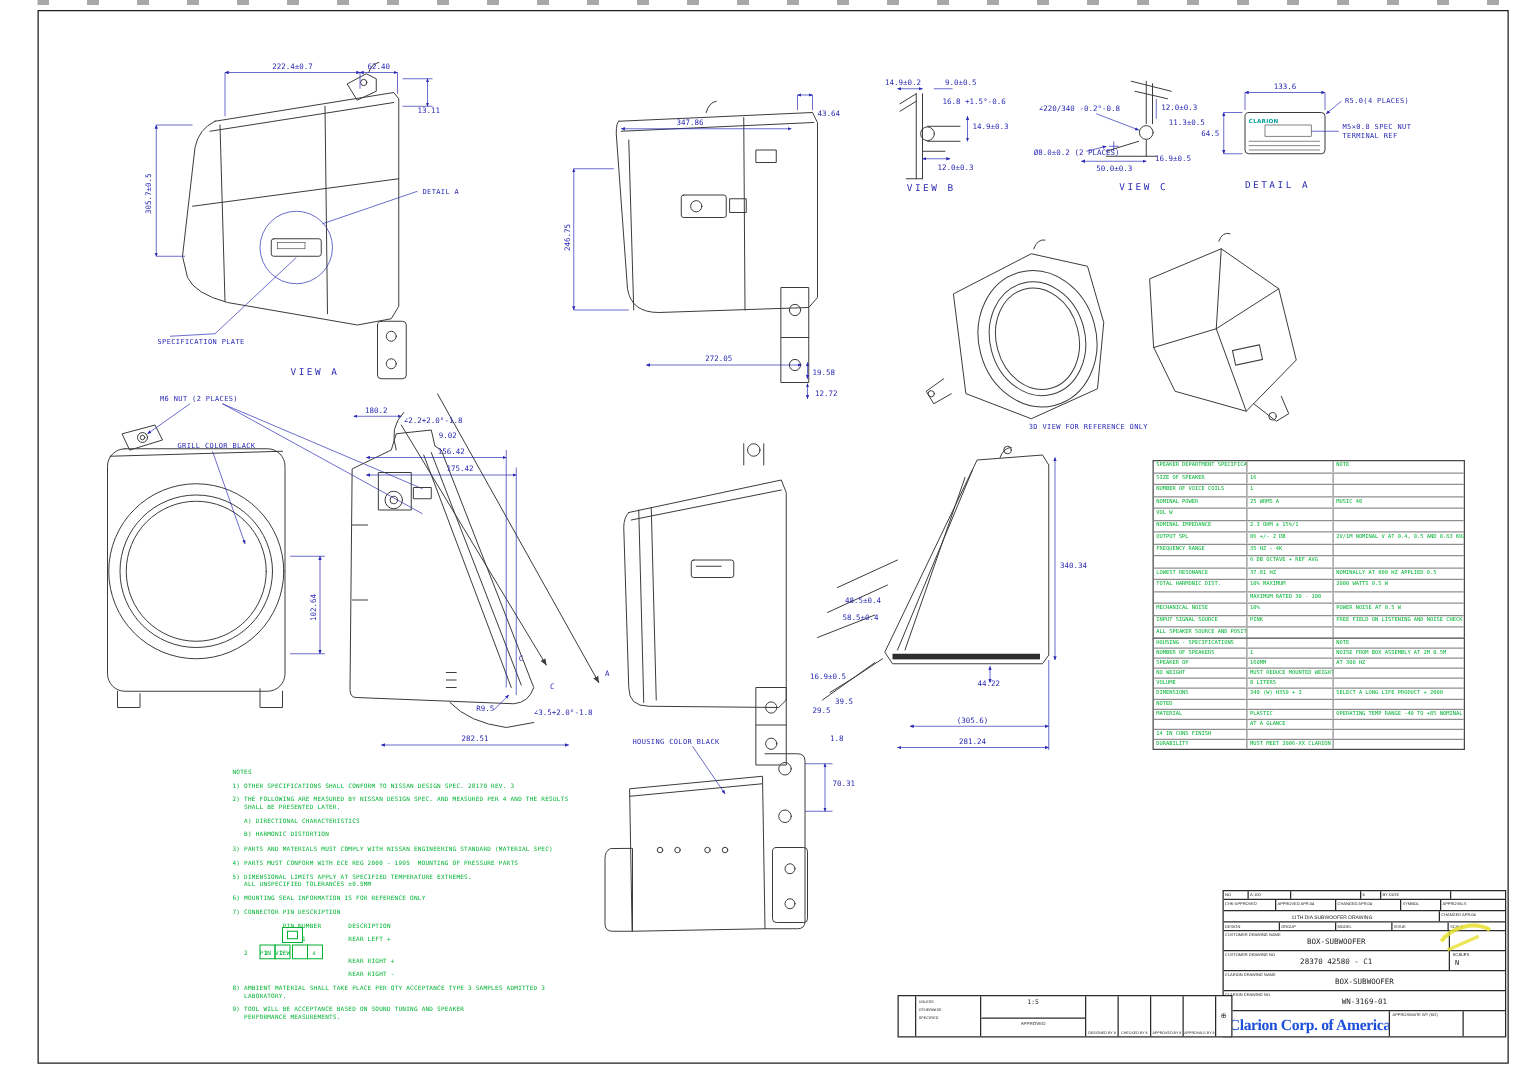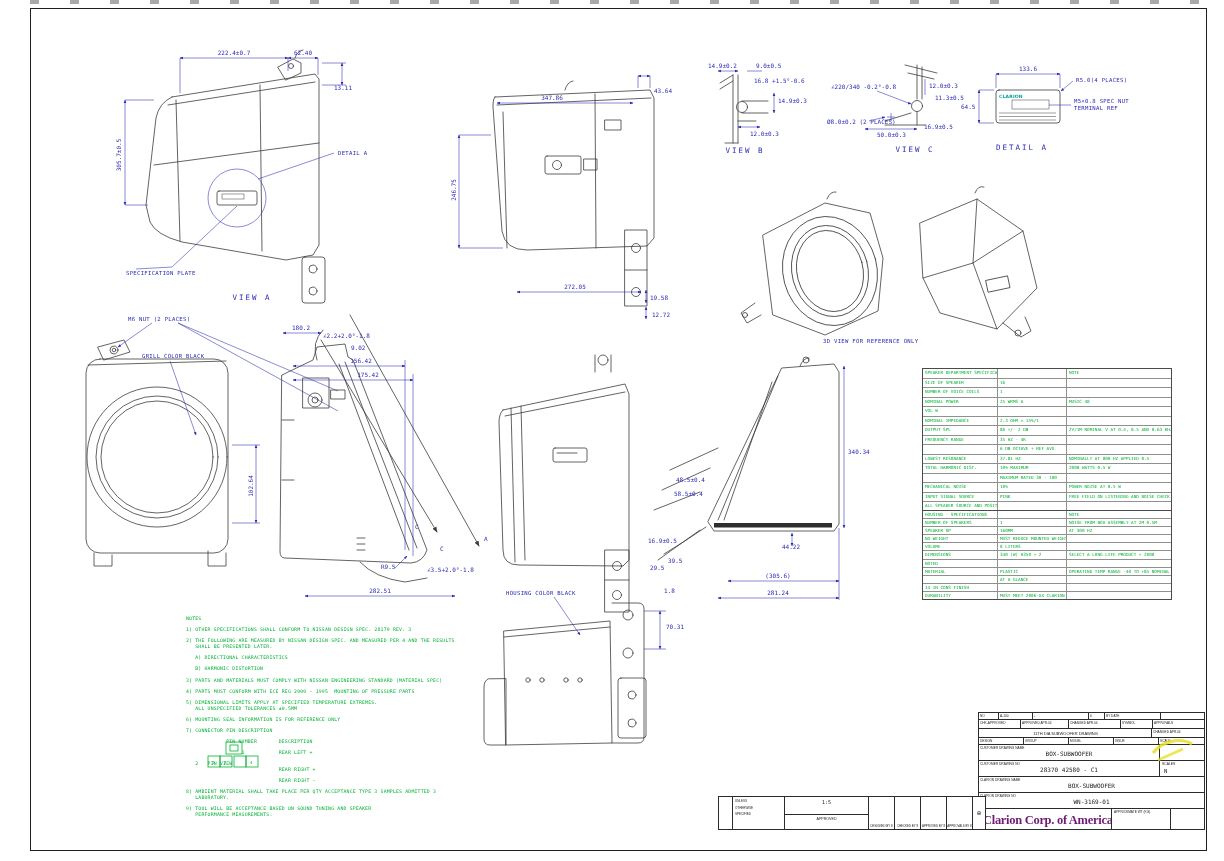--- a/index.html
+++ b/index.html
@@ -34,21 +34,21 @@
   .tbc.last{border-right:none}
   .r0{height:7px}.r1{height:9px}.r2{height:9px}.r3{height:7px}.fr{height:16px}
   .cr{height:21px;border-bottom:none;flex:1}
   .fl{flex:1;position:relative;border-right:1px solid #2b2b2b;overflow:hidden}
   .fl.nor{border-right:none}
   .flab{position:absolute;left:1px;top:1px;font:3.2px "Liberation Sans",sans-serif;font-style:normal;color:#222;white-space:nowrap}
   .fval{display:block;text-align:center;margin-top:5px;font:6px "DejaVu Sans Mono",monospace;font-weight:normal;color:#222}
   .fright{width:44px;position:relative;font:3.4px "Liberation Sans",sans-serif;color:#222;overflow:hidden}
   .fright i{position:absolute;left:2px;top:1px;font-style:normal}
   .fright b{position:absolute;left:4px;top:7px;font:5.5px "DejaVu Sans Mono",monospace;font-weight:normal}
-  .company{width:128px;border-right:1px solid #2b2b2b;font:bold 12.5px "Liberation Serif",serif;color:#701a75;
+  .company{width:128px;border-right:1px solid #2b2b2b;font:bold 12.5px "Liberation Serif",serif;color:#1d4ed8;
            padding:4px 0 0 4px;white-space:nowrap;overflow:hidden;letter-spacing:-.3px}
   .wt{width:56px;border-right:1px solid #2b2b2b;font:3.2px "Liberation Sans",sans-serif;color:#222;padding:1px 0 0 2px}
   .wtend{flex:1}
   .ap{position:absolute;left:718px;top:796px;width:268px;height:34px;border:1.2px solid #2b2b2b;
       display:flex;background:#fff;box-sizing:border-box}
   .apc{border-right:1px solid #2b2b2b;overflow:hidden;box-sizing:border-box}
   .apc.last{border-right:none}
   .apcol i{display:block;font:3px "Liberation Sans",sans-serif;color:#222;font-style:normal;padding-left:2px;margin-top:2.4px}
   .apc2{display:flex;flex-direction:column}
   .apscale{flex:1;text-align:center;font:5px "DejaVu Sans Mono",monospace;color:#222;padding-top:2px;font-weight:normal}

